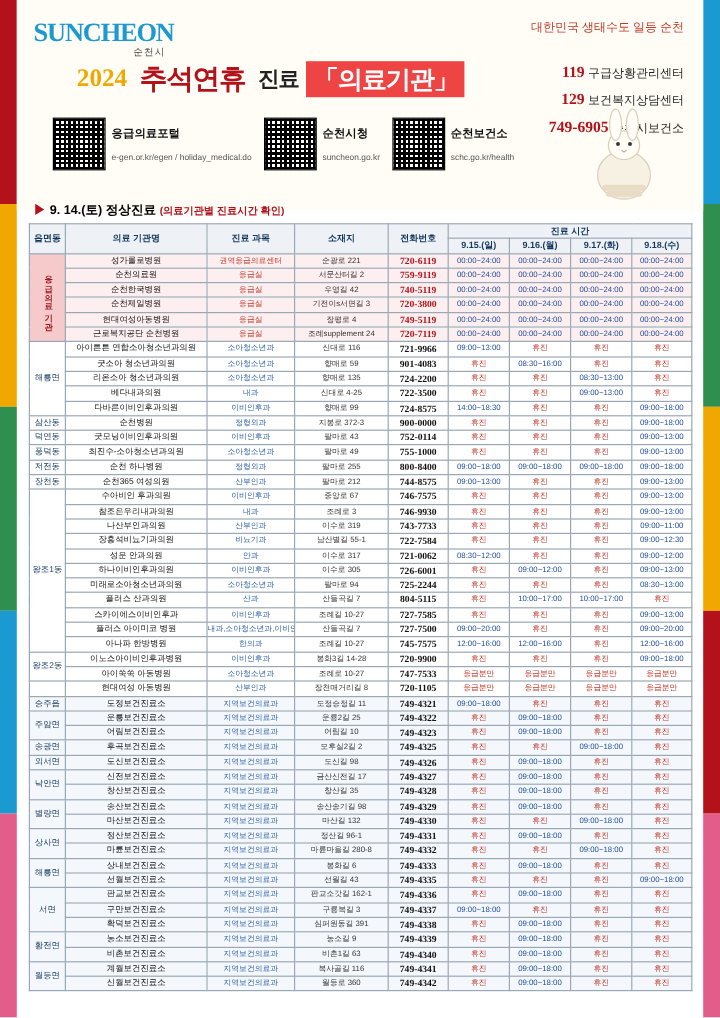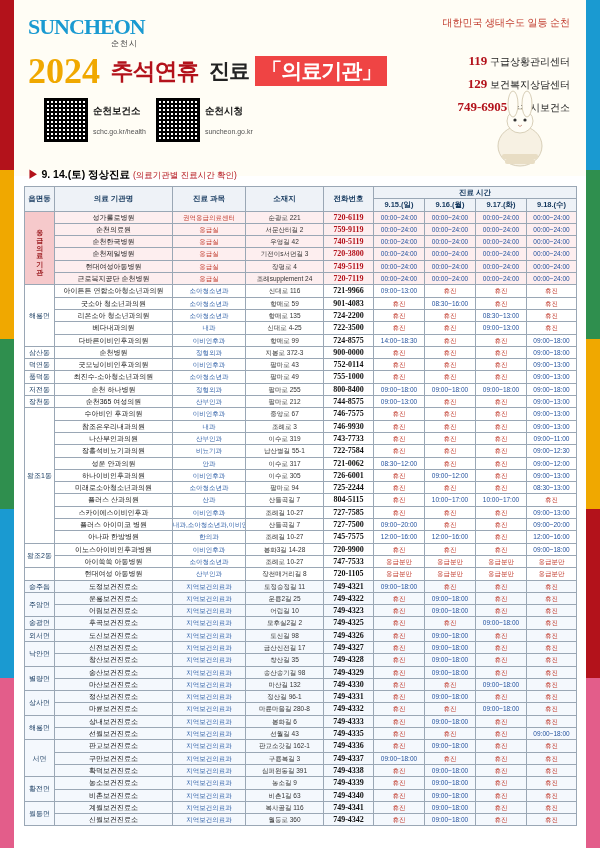--- a/index.html
+++ b/index.html
@@ -36,30 +36,30 @@
     font-family:"Liberation Serif", serif;
   }
   .logo-sub { font-size:8px; color:#444; margin-top:-2px; letter-spacing:1px;}
   .brand-right {
     position:absolute; right:16px; top:16px; text-align:right;
     font-size:10px; color:#c0392b; font-family:"Liberation Serif",serif;
   }
 
   .title-row { position:absolute; left:14px; top:50px; }
   .year {
-    display:inline-block; font-size:36px; font-weight:bold; color:#f0a800;
-    font-family:"Liberation Serif", serif; vertical-align:middle;
+    display:inline-block; font-size:21px; font-weight:bold; color:#f0a800;
+    font-family:"Liberation Serif", serif; vertical-align:middle;margin-left:36px;
   }
   .title-main {
     display:inline-block; font-size:23px; font-weight:bold; color:#b3121b;
     font-family:"Liberation Serif", serif; vertical-align:middle; margin-left:6px;
     letter-spacing:-1px;
   }
   .title-sub {
-    display:inline-block; font-size:21px; font-weight:bold; color:#222;
+    display:inline-block; font-size:18px; font-weight:bold; color:#222;
     vertical-align:middle; margin-left:6px; letter-spacing:-1px;
     font-family:"Liberation Serif", serif;
   }
   .title-box {
     display:inline-block; font-size:21px; font-weight:bold; color:#ffffff;
     background:#ef4444; padding:1px 6px; vertical-align:middle; margin-left:2px;
     letter-spacing:-1px; font-family:"Liberation Serif", serif;
   }
   .hotlines {
     position:absolute; right:16px; top:48px; text-align:right; line-height:1.45;
@@ -82,21 +82,21 @@
   .qr-cap .u { color:#555; font-size:7px; display:block; margin-top:10px;}
 
   .rabbit {
     position:absolute; right:20px; top:88px; width:92px; height:84px;
   }
 
   .notice-row {
     position:absolute; left:14px; top:168px; font-size:10.5px; font-weight:bold;
   }
   .notice-row .tri { color:#b3121b; }
-  .notice-row .muted { color:#b3121b; font-weight:normal; font-size:8.5px; }
+  .notice-row .muted { color:#b3121b; font-weight:bold; font-size:8.5px; }
 
   
   table.sched {
     position:absolute; left:10px; top:186px; width:552px;
     border-collapse:collapse; font-size:7px; color:#111;
     table-layout:fixed;
   }
   table.sched th, table.sched td {
     border:0.5px solid #9aa7b5; padding:0; height:11.3px; line-height:11.3px;
     text-align:center; overflow:hidden; white-space:nowrap;
@@ -172,29 +172,36 @@
       <div class="hotlines" id="hotlines">
           <div><span class="hot-num">119</span><span class="hot-label"> 구급상황관리센터</span></div>
           <div><span class="hot-num">129</span><span class="hot-label"> 보건복지상담센터</span></div>
           <div><span class="hot-num">749-6905</span><span class="hot-label"> 순천시보건소</span></div>
         </div>
 
       <div class="qr-row" id="qrrow">
           <div class="qr-block">
             <div class="qr"></div>
             <div class="qr-cap">
-              <span class="t">순천보건소</span>
-              <span class="u">schc.go.kr/health</span>
+              <span class="t">응급의료포털</span>
+              <span class="u">e-gen.or.kr/egen / holiday_medical.do</span>
             </div>
           </div>
           <div class="qr-block">
             <div class="qr"></div>
             <div class="qr-cap">
               <span class="t">순천시청</span>
               <span class="u">suncheon.go.kr</span>
+            </div>
+          </div>
+          <div class="qr-block">
+            <div class="qr"></div>
+            <div class="qr-cap">
+              <span class="t">순천보건소</span>
+              <span class="u">schc.go.kr/health</span>
             </div>
           </div>
         </div>
 
       <svg class="rabbit" viewBox="0 0 92 84">
         <ellipse cx="46" cy="58" rx="22" ry="20" fill="#f7f1e3" stroke="#d8cfb8"></ellipse>
         <ellipse cx="46" cy="33" rx="13" ry="12" fill="#fffdf6" stroke="#d8cfb8"></ellipse>
         <ellipse cx="39" cy="16" rx="5" ry="13" fill="#fffdf6" stroke="#d8cfb8"></ellipse>
         <ellipse cx="53" cy="16" rx="5" ry="13" fill="#fffdf6" stroke="#d8cfb8"></ellipse>
         <circle cx="41" cy="32" r="1.6" fill="#333"></circle>

